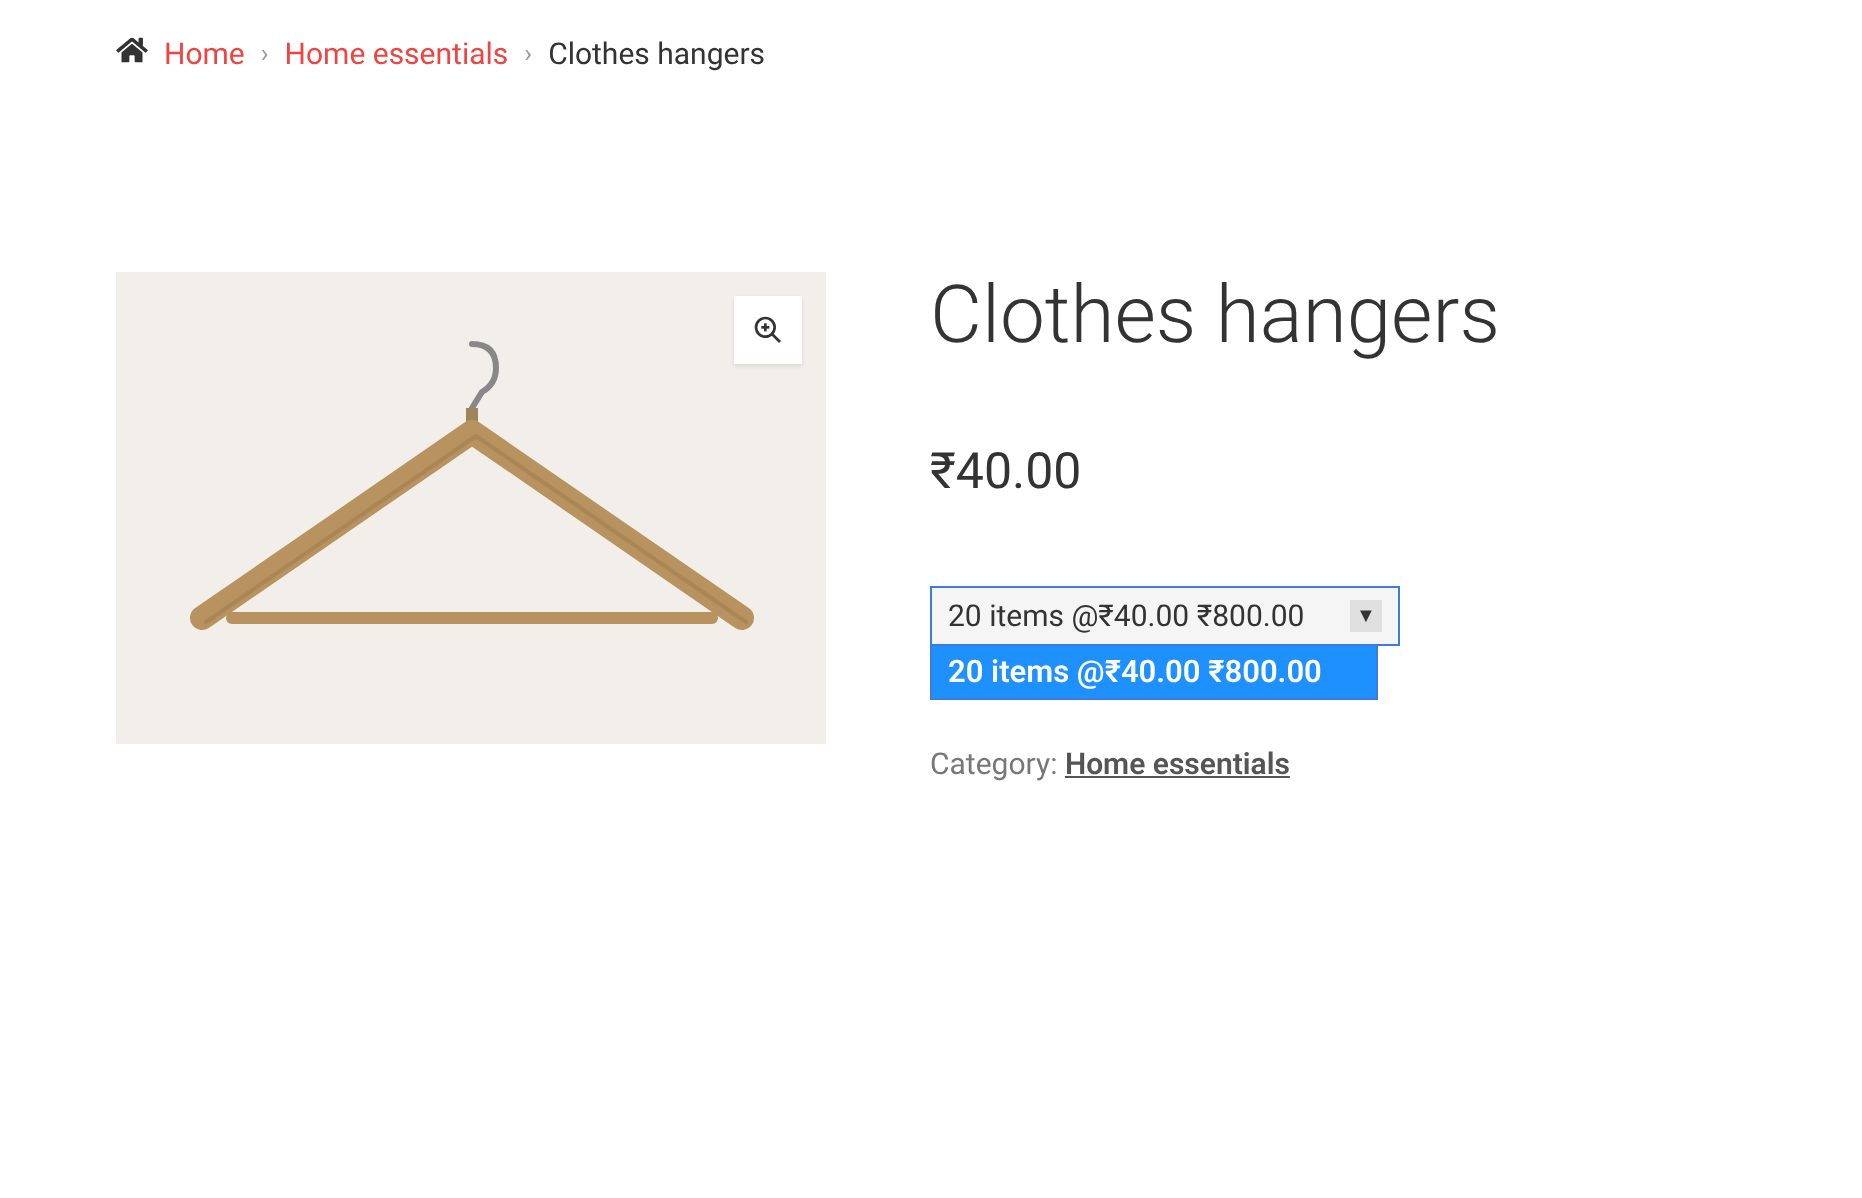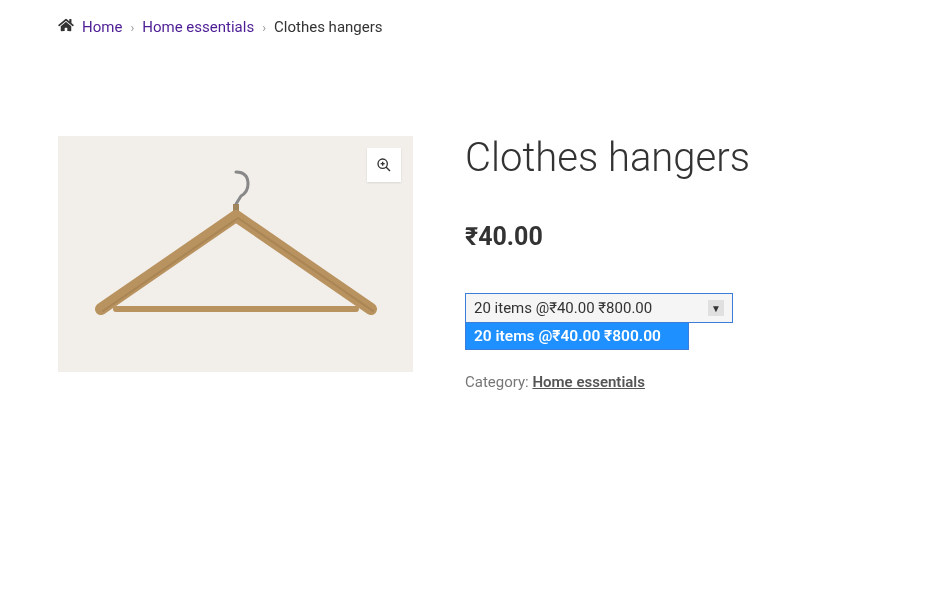--- a/index.html
+++ b/index.html
@@ -17,21 +17,21 @@
     }
     .breadcrumb {
       display: flex;
       align-items: center;
       gap: 8px;
       font-size: 15px;
       color: #333;
       margin-bottom: 100px;
     }
     .breadcrumb a {
-      color: #4c1d95;
+      color: #ef4444;
       text-decoration: none;
     }
     .breadcrumb .sep {
       color: #999;
       font-size: 13px;
     }
     .home-icon-svg {
       width: 16px;
       height: 14px;
       fill: #333;
@@ -74,32 +74,32 @@
     .product-title {
       font-size: 40px;
       font-weight: 300;
       color: #333;
       margin-bottom: 42px;
       line-height: 1.1;
     }
     .product-price {
       font-size: 25px;
       color: #333;
-      font-weight: 700;
+      font-weight: 400;
       margin-bottom: 42px;
     }
     .product-description {
       font-size: 17px;
       color: #555;
       margin-bottom: 42px;
       line-height: 1.4;
     }
     .dropdown-container {
       position: relative;
-      width: 268px;
+      width: 235px;
       margin-bottom: 50px;
     }
     .dropdown-selected {
       border: 1px solid #3b7dd8;
       padding: 5px 8px;
       font-size: 15px;
       color: #333;
       background: #f5f5f5;
       display: flex;
       align-items: center;

